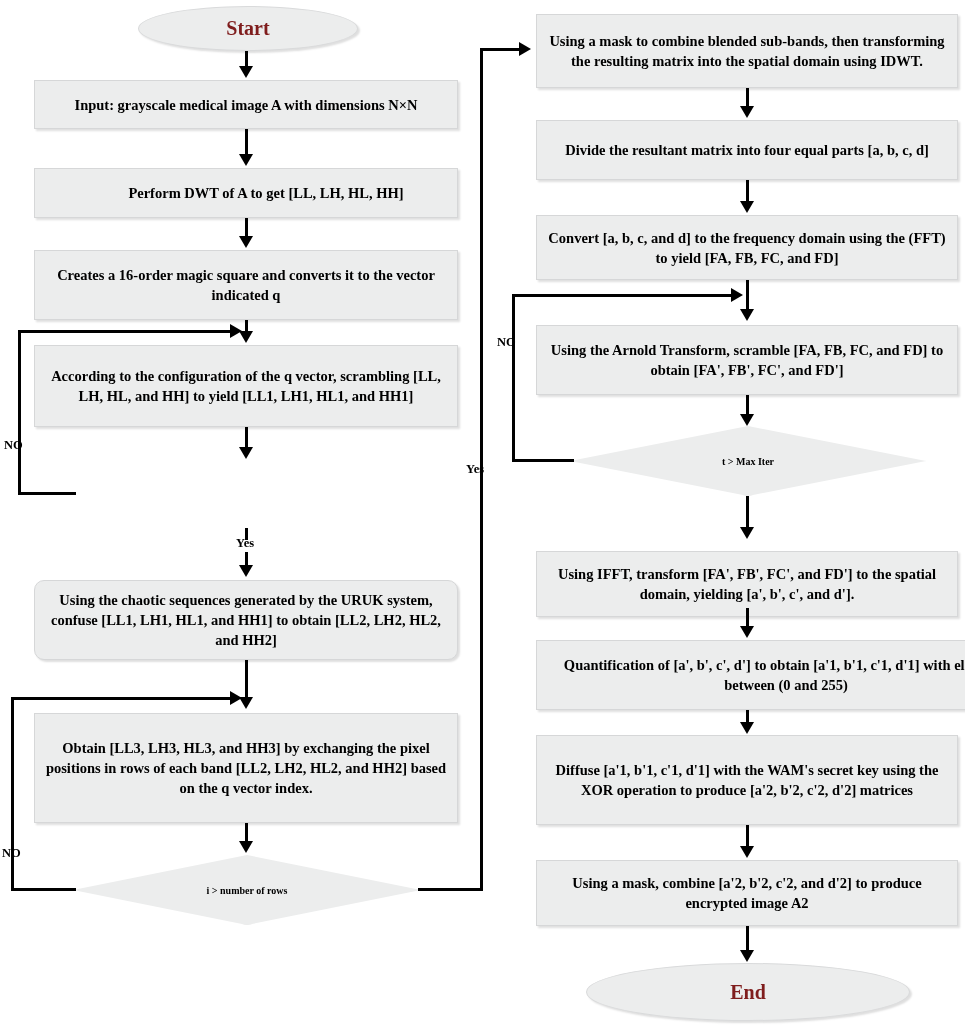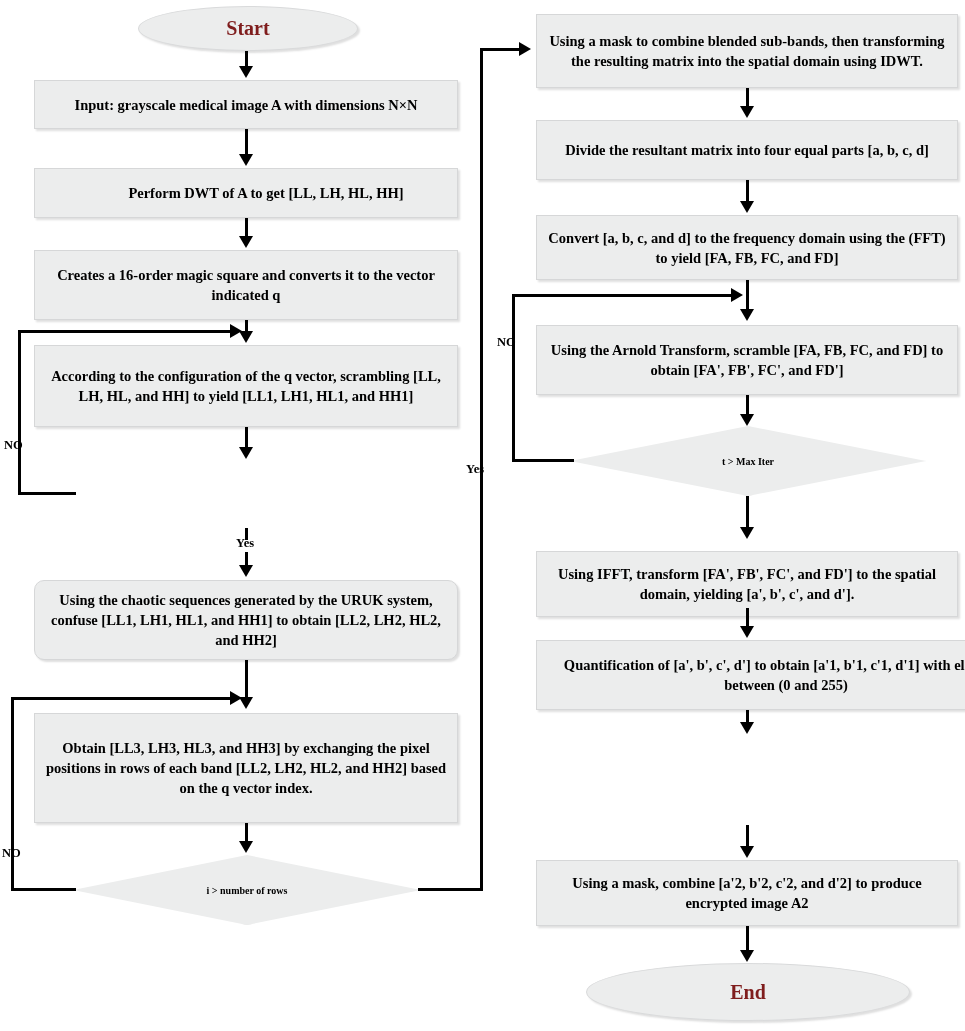--- a/index.html
+++ b/index.html
@@ -205,20 +205,23 @@
   <div class="line vline" style="left:746px;top:608px;width:3px;height:19px;"></div>
   <div class="arrow-down" style="left:740px;top:626px;"></div>
 
   <div class="node" style="left:536px;top:640px;width:500px;height:70px;">
     <span>Quantification of [a', b', c', d'] to obtain [a'1, b'1, c'1, d'1] with elements between (0 and 255)</span>
   </div>
 
   <div class="line vline" style="left:746px;top:710px;width:3px;height:13px;"></div>
   <div class="arrow-down" style="left:740px;top:722px;"></div>
 
+  <div class="node" style="left:536px;top:735px;width:422px;height:90px;">
+    <span>Diffuse [a'1, b'1, c'1, d'1] with the WAM's secret key using the XOR operation to produce  [a'2, b'2, c'2, d'2]  matrices</span>
+  </div>
 
   <div class="line vline" style="left:746px;top:825px;width:3px;height:22px;"></div>
   <div class="arrow-down" style="left:740px;top:846px;"></div>
 
   <div class="node" style="left:536px;top:860px;width:422px;height:66px;">
     <span>Using a mask, combine [a'2, b'2, c'2, and d'2] to produce encrypted image A2</span>
   </div>
 
   <div class="line vline" style="left:746px;top:926px;width:3px;height:25px;"></div>
   <div class="arrow-down" style="left:740px;top:950px;"></div>

